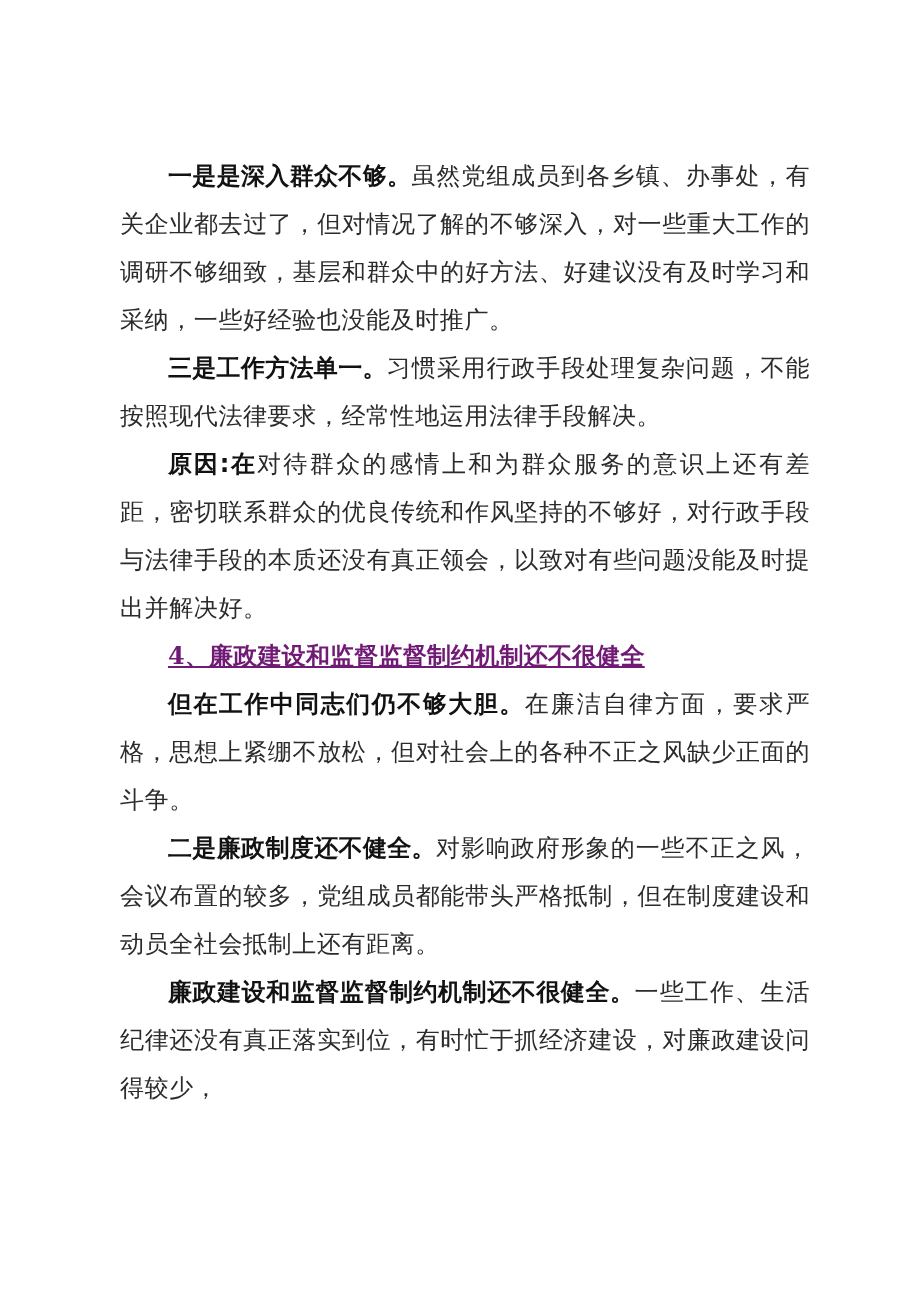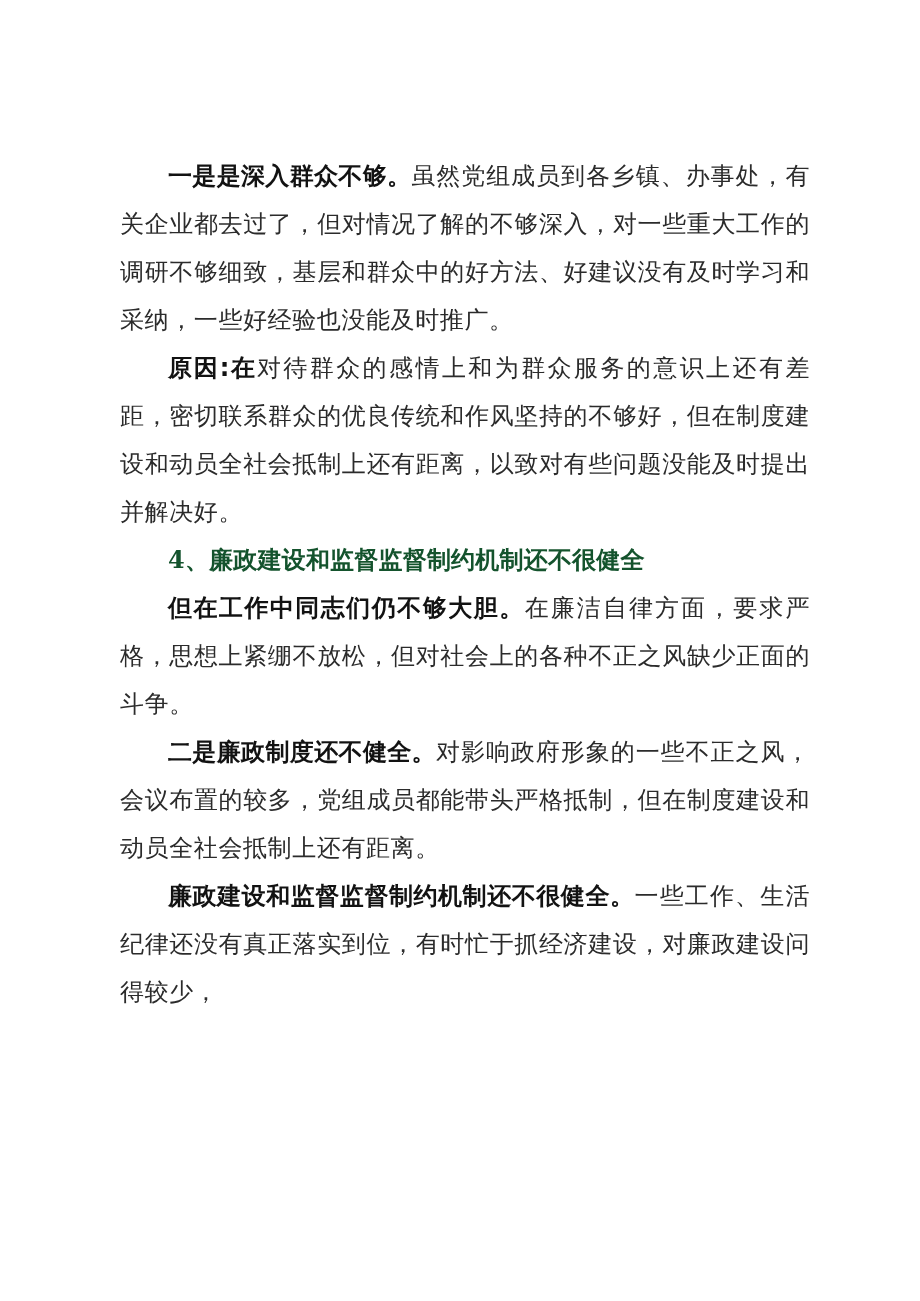--- a/index.html
+++ b/index.html
@@ -28,22 +28,23 @@
     line-height: 48px;
     color: #2b2b2b;
     text-align: justify;
     text-justify: inter-character;
     text-indent: 48px;
     letter-spacing: 0.6px;
     -webkit-font-smoothing: none;
   }
   .para.heading {
     font-weight: bold;
-    color: #14532d;
+    color: #701a75;
     letter-spacing: 0.2px;
+    text-decoration: underline;
   }
   .lead {
     font-weight: bold;
     color: #121212;
     font-family: "DejaVu Sans", "Liberation Sans", sans-serif;
     font-size: 24px;
     letter-spacing: 0px;
   }
   .body-run {
     font-weight: normal;
@@ -57,23 +58,26 @@
 <body>
 
 <div class="page">
   <div class="text-block">
 
     <p class="para">
       <span class="lead">一是是深入群众不够。</span><span class="body-run">虽然党组成员到各乡镇、办事处，有关企业都去过了，但对情况了解的不够深入，对一些重大工作的调研不够细致，基层和群众中的好方法、好建议没有及时学习和采纳，一些好经验也没能及时推广。</span>
     </p>
 
 
+    <p class="para">
+      <span class="lead">三是工作方法单一。</span><span class="body-run">习惯采用行政手段处理复杂问题，不能按照现代法律要求，经常性地运用法律手段解决。</span>
+    </p>
 
     <p class="para">
-      <span class="lead">原因:在</span><span class="body-run">对待群众的感情上和为群众服务的意识上还有差距，密切联系群众的优良传统和作风坚持的不够好，但在制度建设和动员全社会抵制上还有距离，以致对有些问题没能及时提出并解决好。</span>
+      <span class="lead">原因:在</span><span class="body-run">对待群众的感情上和为群众服务的意识上还有差距，密切联系群众的优良传统和作风坚持的不够好，对行政手段与法律手段的本质还没有真正领会，以致对有些问题没能及时提出并解决好。</span>
     </p>
 
     <p class="para heading">4、廉政建设和监督监督制约机制还不很健全</p>
 
     <p class="para">
       <span class="lead">但在工作中同志们仍不够大胆。</span><span class="body-run">在廉洁自律方面，要求严格，思想上紧绷不放松，但对社会上的各种不正之风缺少正面的斗争。</span>
     </p>
 
     <p class="para">
       <span class="lead">二是廉政制度还不健全。</span><span class="body-run">对影响政府形象的一些不正之风，会议布置的较多，党组成员都能带头严格抵制，但在制度建设和动员全社会抵制上还有距离。</span>

